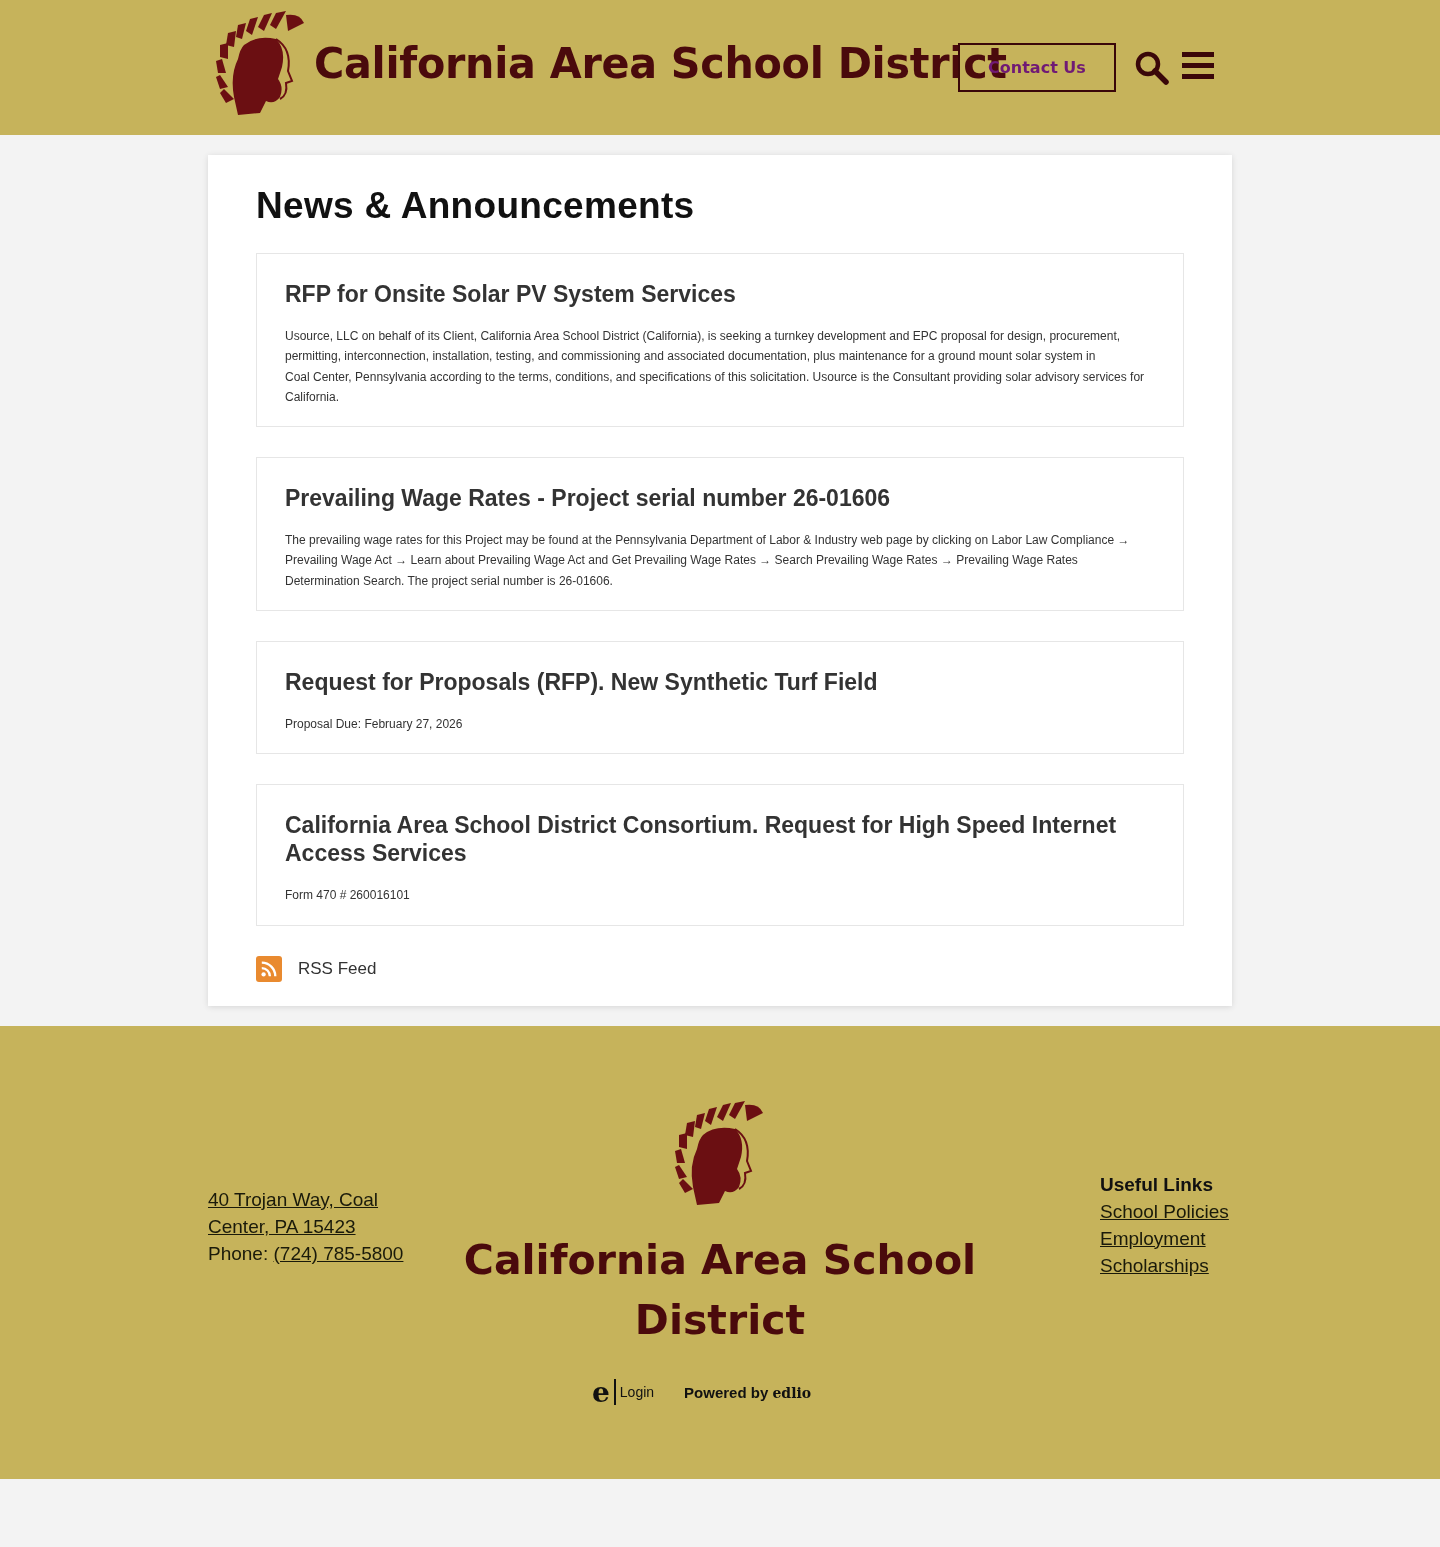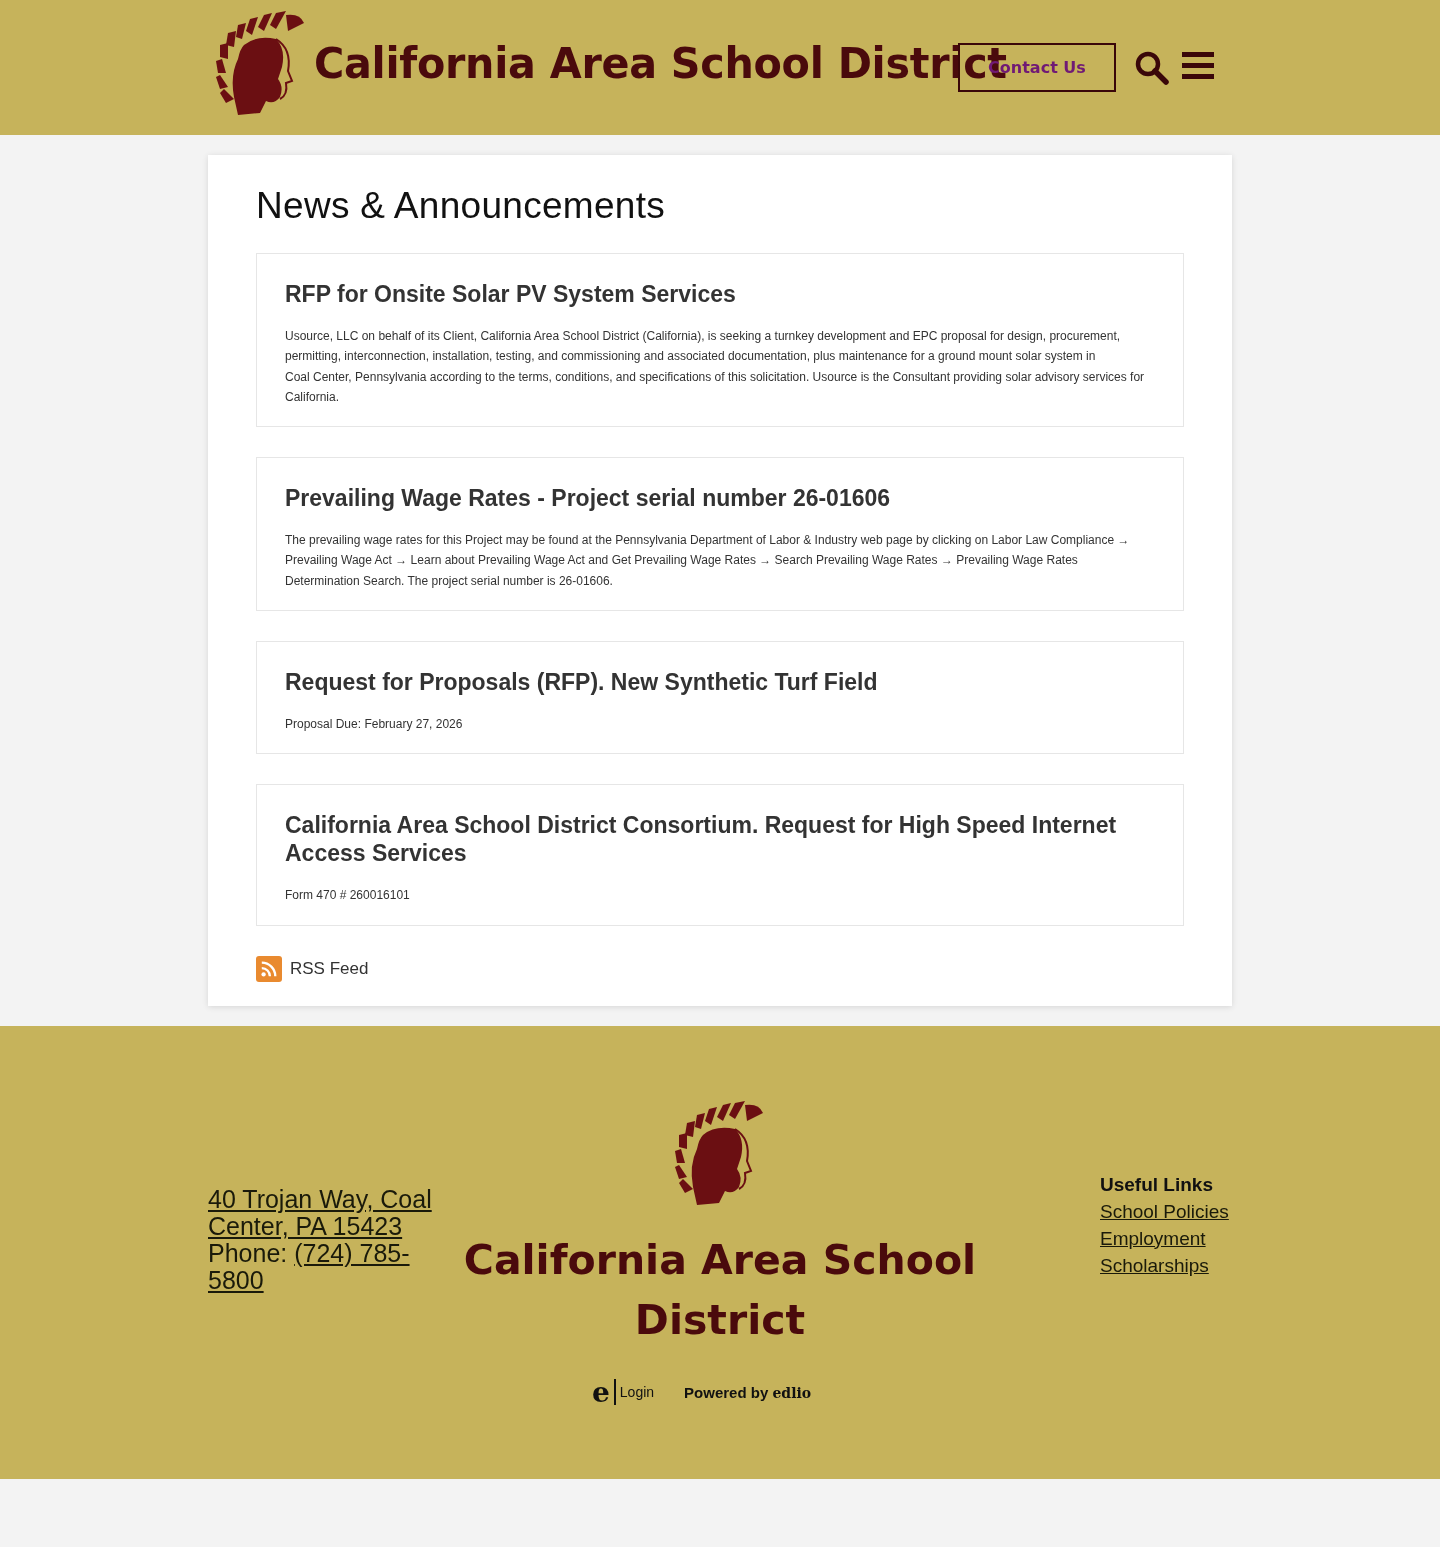--- a/index.html
+++ b/index.html
@@ -12,32 +12,32 @@
   .header-inner { position: absolute; left: 208px; top: 0; width: 1024px; height: 135px; }
   .logo-icon { position: absolute; left: 8px; top: 9px; width: 90px; height: 110px; }
   .site-title { position: absolute; left: 106px; top: 38px; font-size: 43px; font-weight: bold; color: #4a0a0c; letter-spacing: -0.3px; white-space: nowrap; font-family: "DejaVu Sans", sans-serif; transform: scaleX(0.96); transform-origin: left; }
   .contact-btn { position: absolute; left: 750px; top: 43px; width: 158px; height: 49px; border: 2px solid #3a0709; background: transparent; color: #701a75; font-weight: bold; font-size: 16px; font-family: "DejaVu Sans", sans-serif; cursor: pointer; }
   .search-btn { position: absolute; left: 926px; top: 50px; width: 36px; height: 36px; cursor: pointer; }
   .menu-btn { position: absolute; left: 974px; top: 52px; width: 32px; height: 30px; cursor: pointer; }
   .menu-btn span { display: block; height: 5px; background: #3a0709; margin-bottom: 6px; }
 
   
   .main { position: relative; width: 1024px; margin: 20px auto 20px; background: #fff; box-shadow: 0 1px 6px rgba(0,0,0,0.12); padding: 30px 48px 24px; }
-  .page-title { font-size: 37px; font-weight: normal; color: #111; margin-bottom: 26px; letter-spacing: 0.3px; }
+  .page-title { font-size: 37px; font-weight: bold; color: #111; margin-bottom: 26px; letter-spacing: 0.3px; }
   .card { border: 1px solid #e6e6e6; padding: 26px 28px 19px; margin-bottom: 30px; }
   .card-title { font-size: 23px; font-weight: bold; color: #333; line-height: 28px; margin-bottom: 18px; }
   .card-body { font-size: 12px; color: #333; line-height: 20.3px; }
   .card-body p { margin: 0; }
-  .rss { display: flex; align-items: center; margin-top: 2px; }
+  .rss { display: flex; align-items: center; margin-top: 2px; gap: 8px; }
   .rss-icon { width: 26px; height: 26px; background: #e98a2f; border-radius: 3px; display: flex; align-items: center; justify-content: center; margin-right: 8px; }
   .rss-label { font-size: 17px; color: #333; }
 
   
   .footer { background: #c6b35b; height: 453px; position: relative; }
-  .footer-address { position: absolute; left: 208px; top: 160px; width: 230px; font-size: 25px; line-height: 27px; color: #1a1a0a; }
+  .footer-address { position: absolute; left: 208px; top: 160px; width: 230px; font-size: 19px; line-height: 27px; color: #1a1a0a; }
   .footer-address a { text-decoration: underline; }
   .footer-center { position: absolute; left: 460px; top: 72px; width: 520px; text-align: center; }
   .footer-logo { width: 90px; height: 112px; margin: 0 auto; display: block; }
   .footer-title { font-size: 41px; font-weight: bold; color: #4a0a0c; line-height: 60px; margin-top: 20px; font-family: "DejaVu Sans", sans-serif; }
   .footer-bottom { position: absolute; left: 592px; top: 350px; display: flex; align-items: center; }
   .edlio-e { font-size: 28px; font-weight: bold; color: #111; font-family: "DejaVu Serif", serif; margin-right: 4px; }
   .divider { width: 2px; height: 26px; background: #111; margin-right: 4px; }
   .login { font-size: 14px; color: #111; text-decoration: none; margin-right: 30px; }
   .powered { font-size: 15px; font-weight: bold; color: #111; }
   .edlio-word { font-family: "DejaVu Serif", serif; font-size: 14px; font-weight: bold; text-align: right; }

